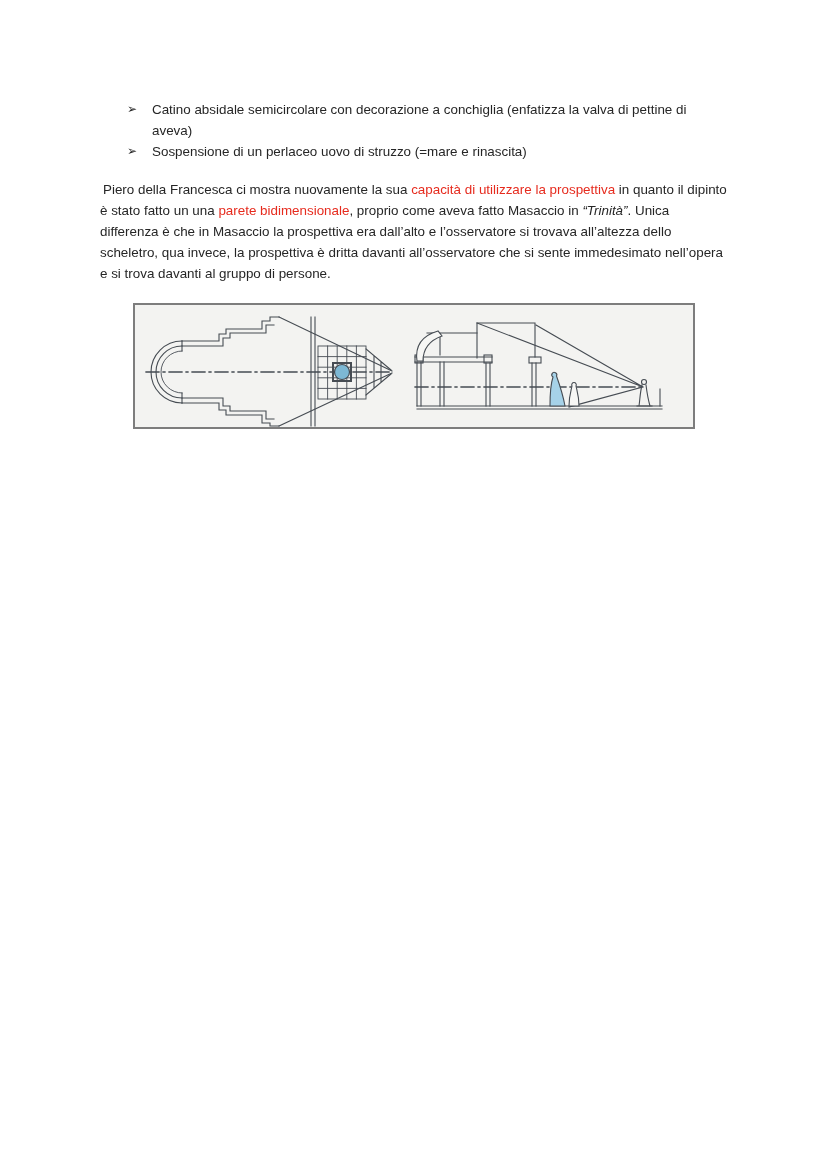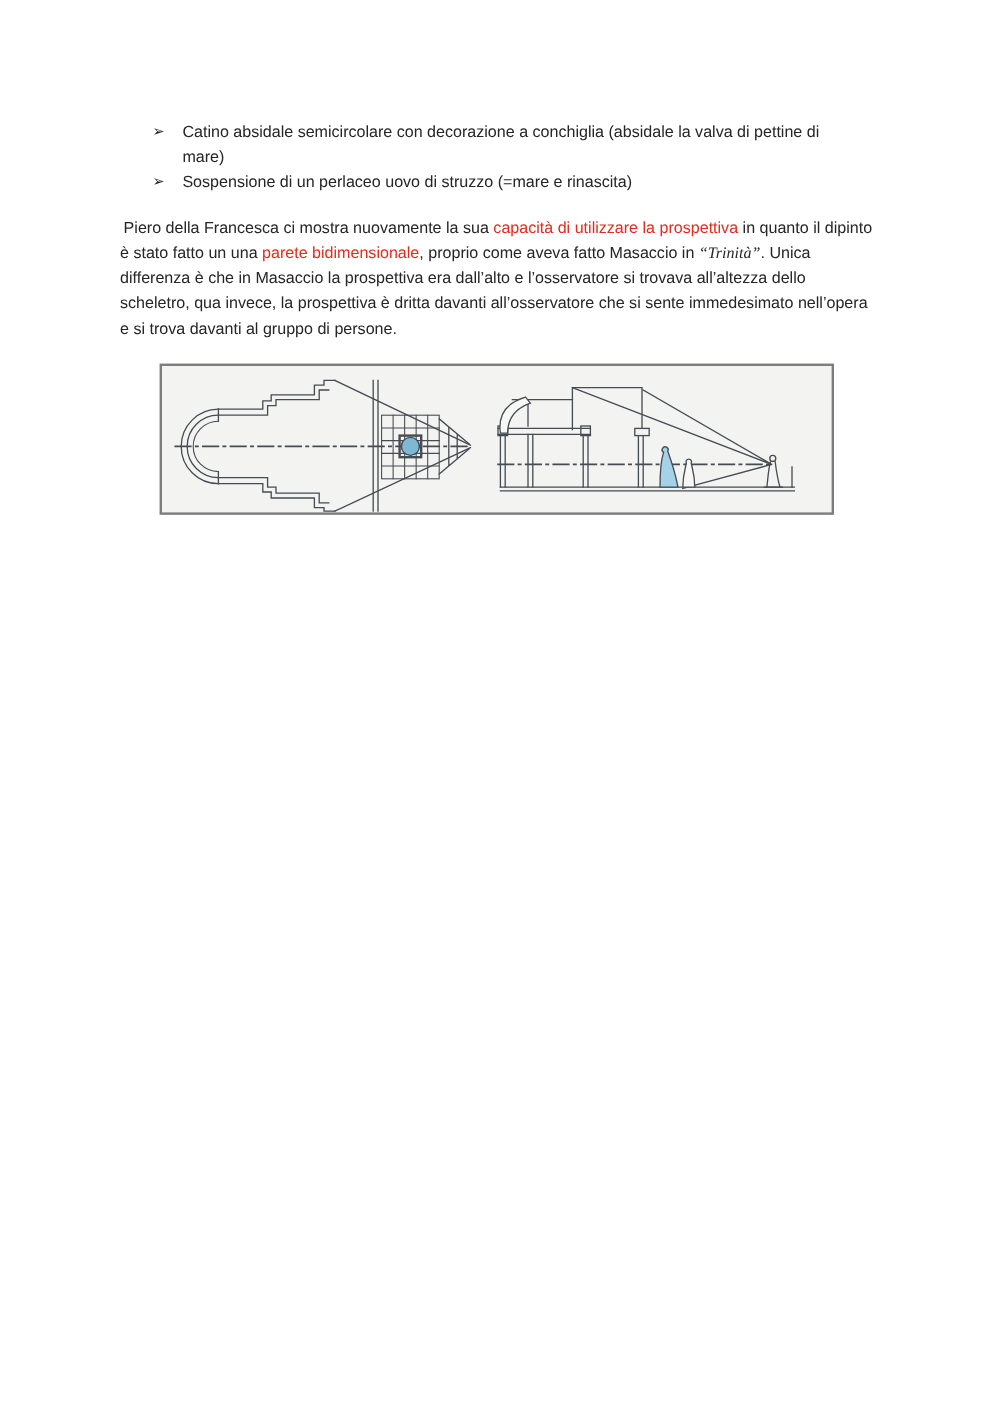--- a/index.html
+++ b/index.html
@@ -19,36 +19,36 @@
   .bullet-glyph {
     flex: 0 0 25px; width: 25px;
     font-size: 12px; line-height: 21px; color: #262626;
   }
   .bullet-text { width: 548px; }
   .body-paragraph {
     position: absolute; left: 100px; top: 179px; width: 627px;
     font-size: 13.4px; line-height: 21px;
     text-indent: 3px; margin: 0;
   }
-  .seg-italic { font-style: italic; font-family: Liberation Serif, serif; }
+  .seg-italic { font-style: italic; }
   .figure-frame {
     position: absolute; left: 133px; top: 303px;
     width: 558px; height: 122px;
     border: 2px solid #7d7d7d;
     background: #f3f3f1;
   }
   .figure-frame svg { display: block; width: 100%; height: 100%; }
 </style>
 </head>
 <body>
 
 <div class="bullet-list">
   <div class="bullet-item">
     <span class="bullet-glyph">➢</span>
-    <span class="bullet-text">Catino absidale semicircolare con decorazione a conchiglia (absidale la valva di pettine di mare)</span>
+    <span class="bullet-text">Catino absidale semicircolare con decorazione a conchiglia (enfatizza la valva di pettine di aveva)</span>
   </div>
   <div class="bullet-item">
     <span class="bullet-glyph">➢</span>
     <span class="bullet-text">Sospensione di un perlaceo uovo di struzzo (=mare e rinascita)</span>
   </div>
 </div>
 
 <p class="body-paragraph">
   <span> Piero della Francesca ci mostra nuovamente la sua </span><span style="color: rgb(230, 43, 30);">capacità di utilizzare la prospettiva</span><span> in quanto il dipinto è stato fatto un una </span><span style="color: rgb(230, 43, 30);">parete bidimensionale</span><span>, proprio come aveva fatto Masaccio in </span><span class="seg-italic">“Trinità”</span><span>. Unica differenza è che in Masaccio la prospettiva era dall’alto e l’osservatore si trovava all’altezza dello scheletro, qua invece, la prospettiva è dritta davanti all’osservatore che si sente immedesimato nell’opera e si trova davanti al gruppo di persone.</span>
 </p>

